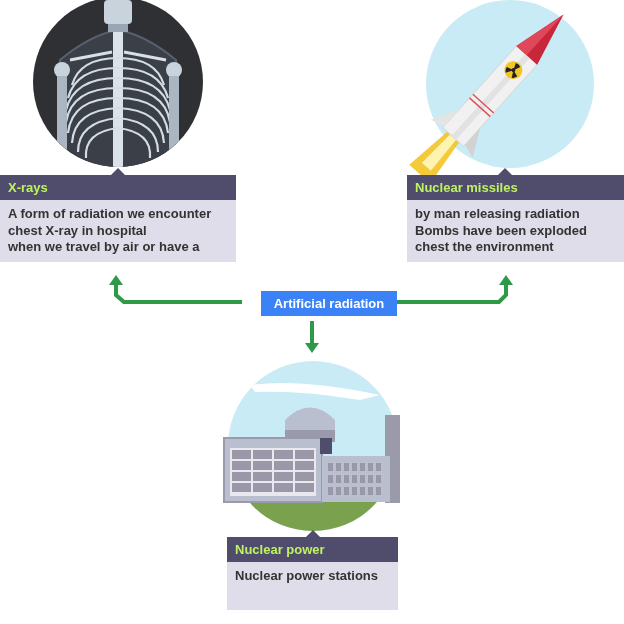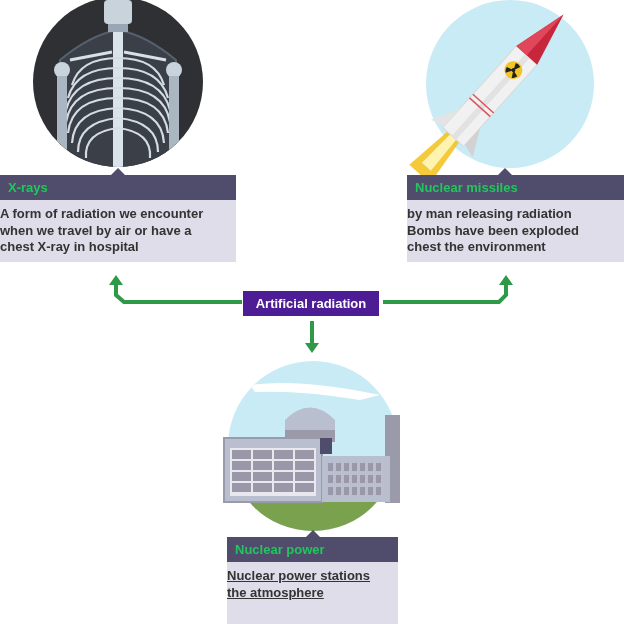--- a/index.html
+++ b/index.html
@@ -1,27 +1,27 @@
 <!DOCTYPE html>
 <html><head>
 <meta charset="utf-8">
 <style>
   html, body { margin: 0; padding: 0; background: #ffffff; }
   body { width: 624px; height: 624px; position: relative; overflow: hidden;
          font-family: "Liberation Sans", sans-serif; }
   .card { position: absolute; }
-  .card-title { background: #4f4d6b; color: #22c55e; font-weight: bold; font-size: 13px;
+  .card-title { background: #4f4d6b; color: #bef264; font-weight: bold; font-size: 13px;
                 padding: 0 8px; height: 25px; line-height: 25px; box-sizing: border-box; position: relative; }
   .card-title .notch { position: absolute; top: -7px; width: 0; height: 0;
                        border-left: 7px solid transparent; border-right: 7px solid transparent;
                        border-bottom: 7px solid #4f4d6b; }
   .card-body { background: #dedde9; color: #333333; font-weight: bold; font-size: 13px;
-               line-height: 16.5px; padding: 6px 8px 6px 0; box-sizing: border-box; }
-  .center-label { position: absolute; left: 243px; top: 291px; width: 136px; height: 25px;
-                  background: #4c1d95; color: #fff; font-weight: bold; font-size: 13px;
+               line-height: 16.5px; padding: 6px 8px 6px 8px; box-sizing: border-box; }
+  .center-label { position: absolute; left: 261px; top: 291px; width: 136px; height: 25px;
+                  background: #3b82f6; color: #fff; font-weight: bold; font-size: 13px;
                   text-align: center; line-height: 25px; }
   svg { position: absolute; left: 0; top: 0; }
 </style>
 </head>
 <body>
 
 <svg width="624" height="624" viewBox="0 0 624 624">
 
   <g>
     <clipPath id="xc">
@@ -158,22 +158,22 @@
   </g>
 </svg>
 
 <div class="card" style="left:0; top:175px; width:236px;">
   <div class="card-title">
     <span class="notch" style="left:111px;"></span>
     <span>X-rays</span>
   </div>
   <div class="card-body" style="height:62px;">
     <div>A form of radiation we encounter</div>
+    <div>chest X-ray in hospital</div>
     <div>when we travel by air or have a</div>
-    <div>chest X-ray in hospital</div>
   </div>
 </div>
 
 <div class="card" style="left:407px; top:175px; width:227px;">
   <div class="card-title">
     <span class="notch" style="left:91px;"></span>
     <span>Nuclear missiles</span>
   </div>
   <div class="card-body" style="height:62px;">
     <div>by man releasing radiation</div>
@@ -182,17 +182,16 @@
   </div>
 </div>
 
 <div class="center-label">Artificial radiation</div>
 
 <div class="card" style="left:227px; top:537px; width:171px;">
   <div class="card-title">
     <span class="notch" style="left:79px;"></span>
     <span>Nuclear power</span>
   </div>
-  <div class="card-body" style="height:62px;text-decoration:underline;">
+  <div class="card-body" style="height:48px;">
     <div>Nuclear power stations</div>
-    <div>the atmosphere</div>
   </div>
 </div>
 
 </body></html>

